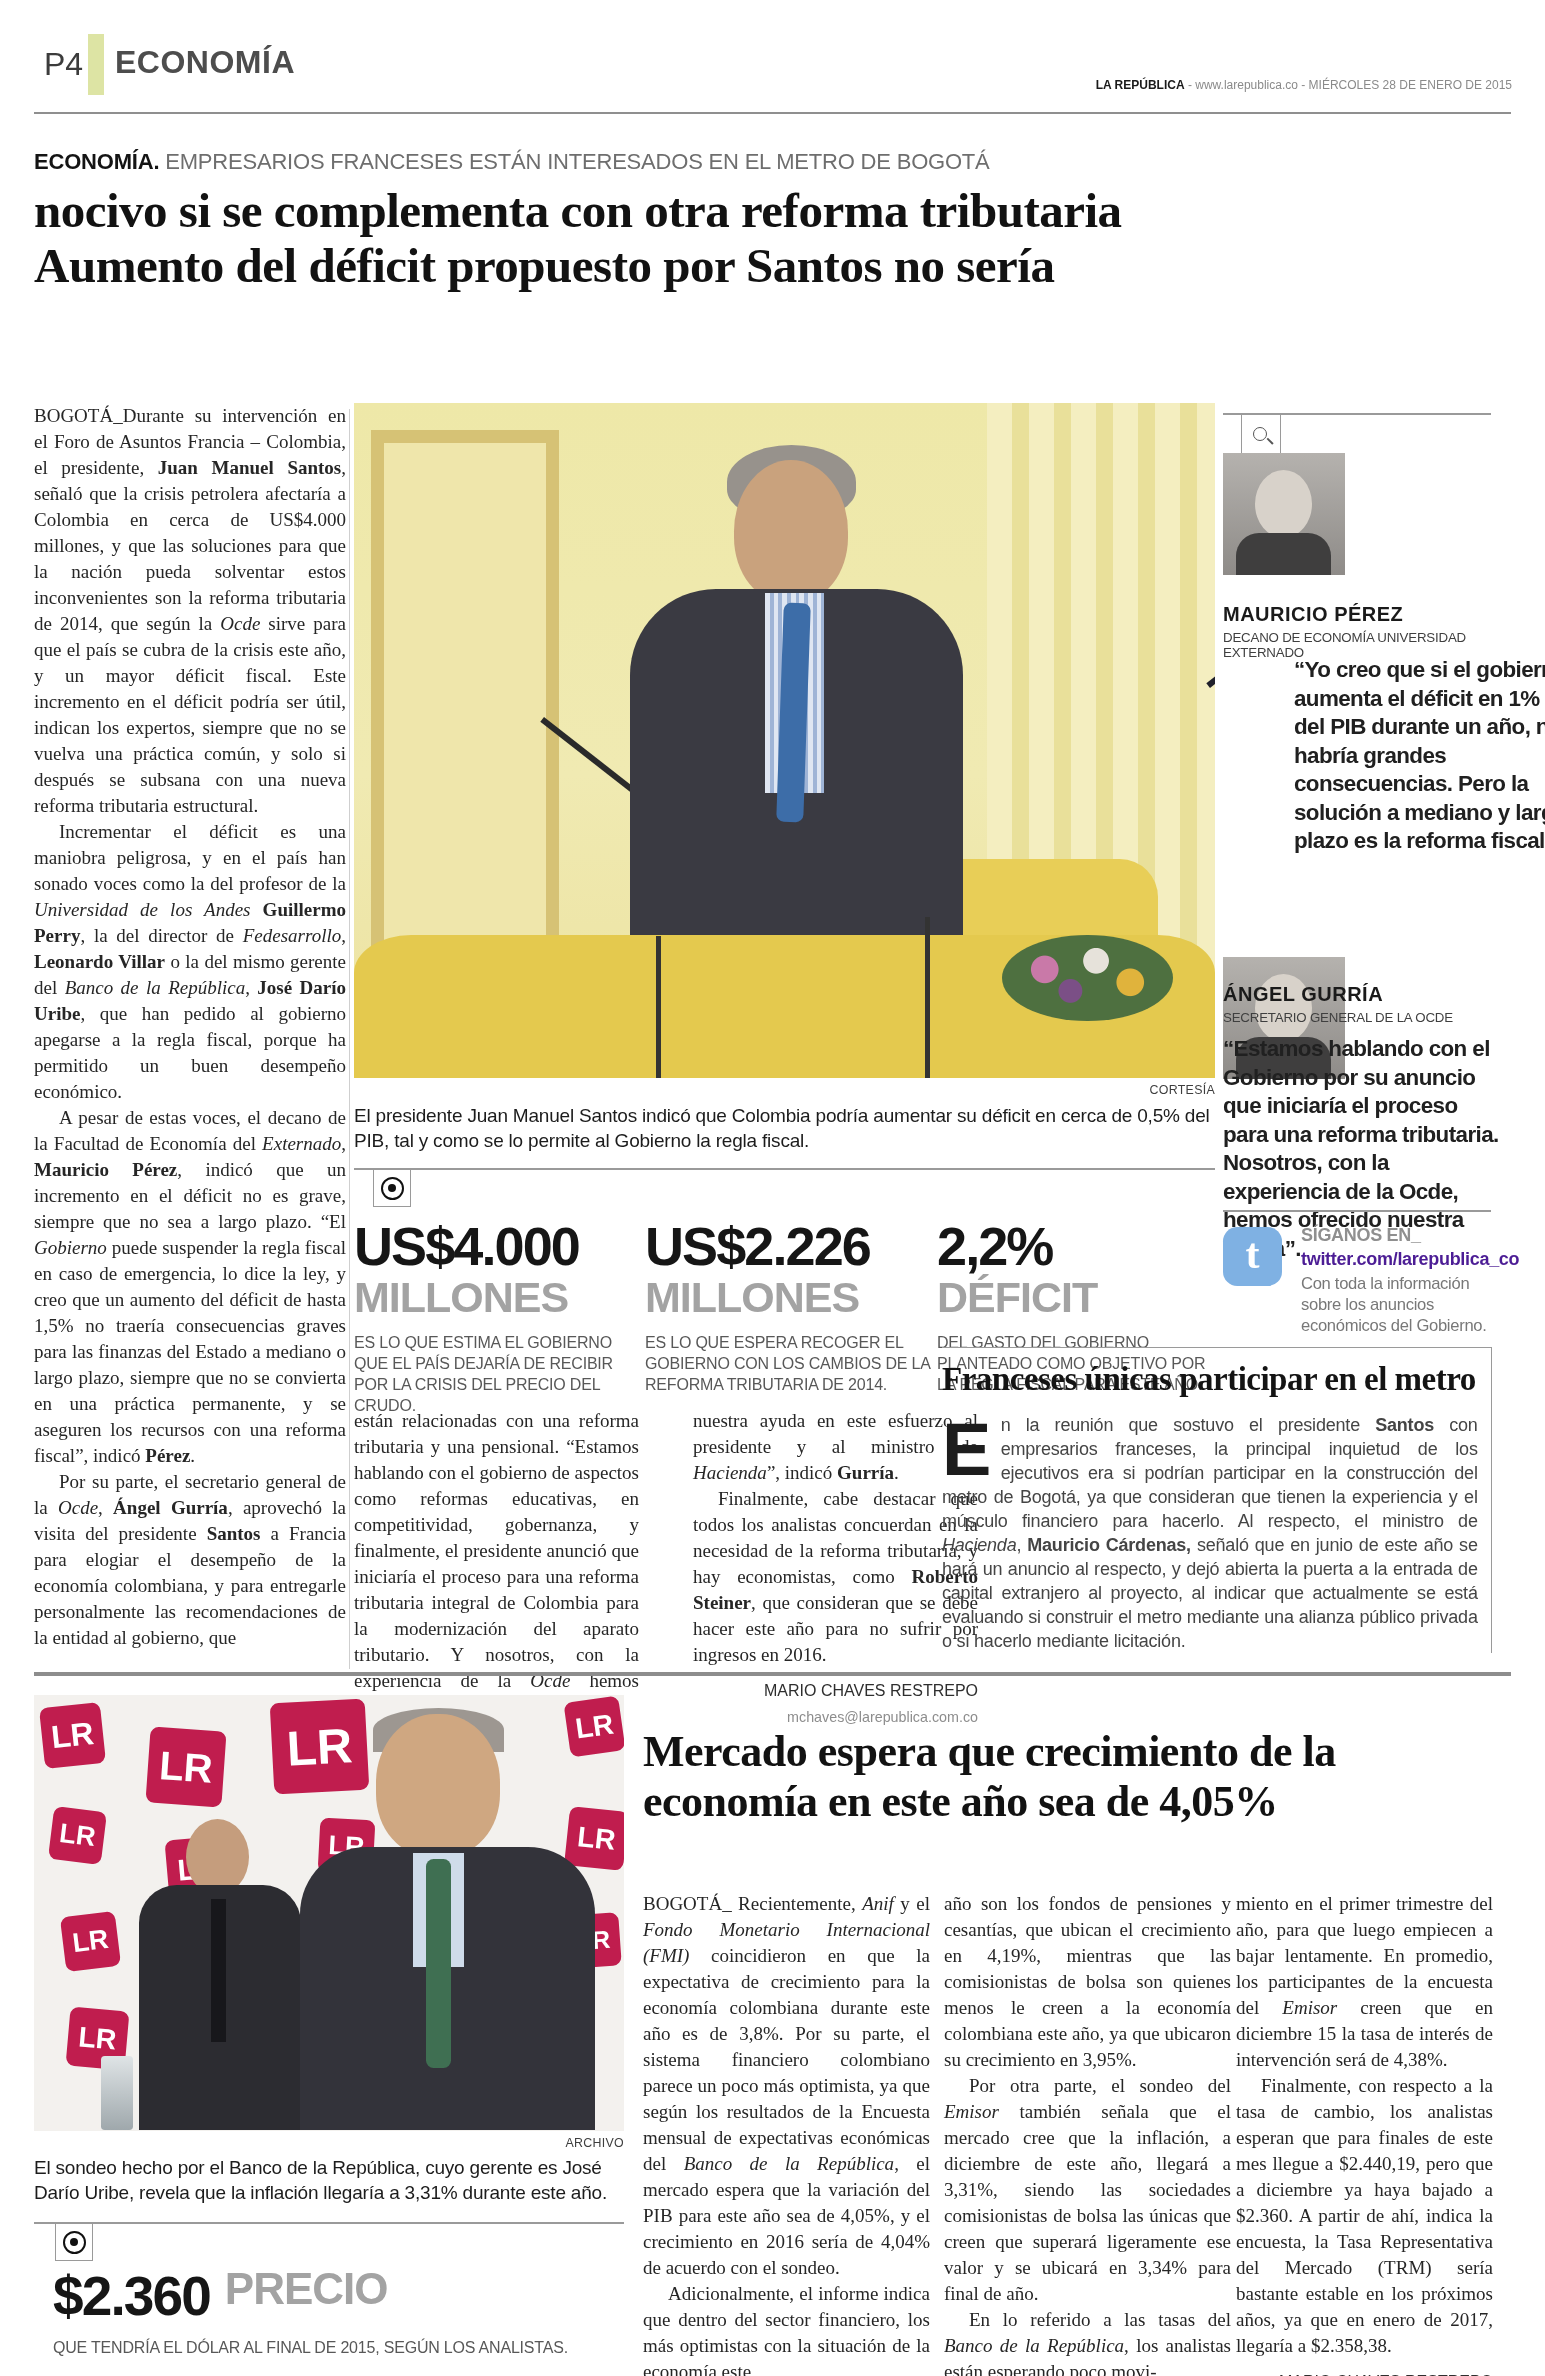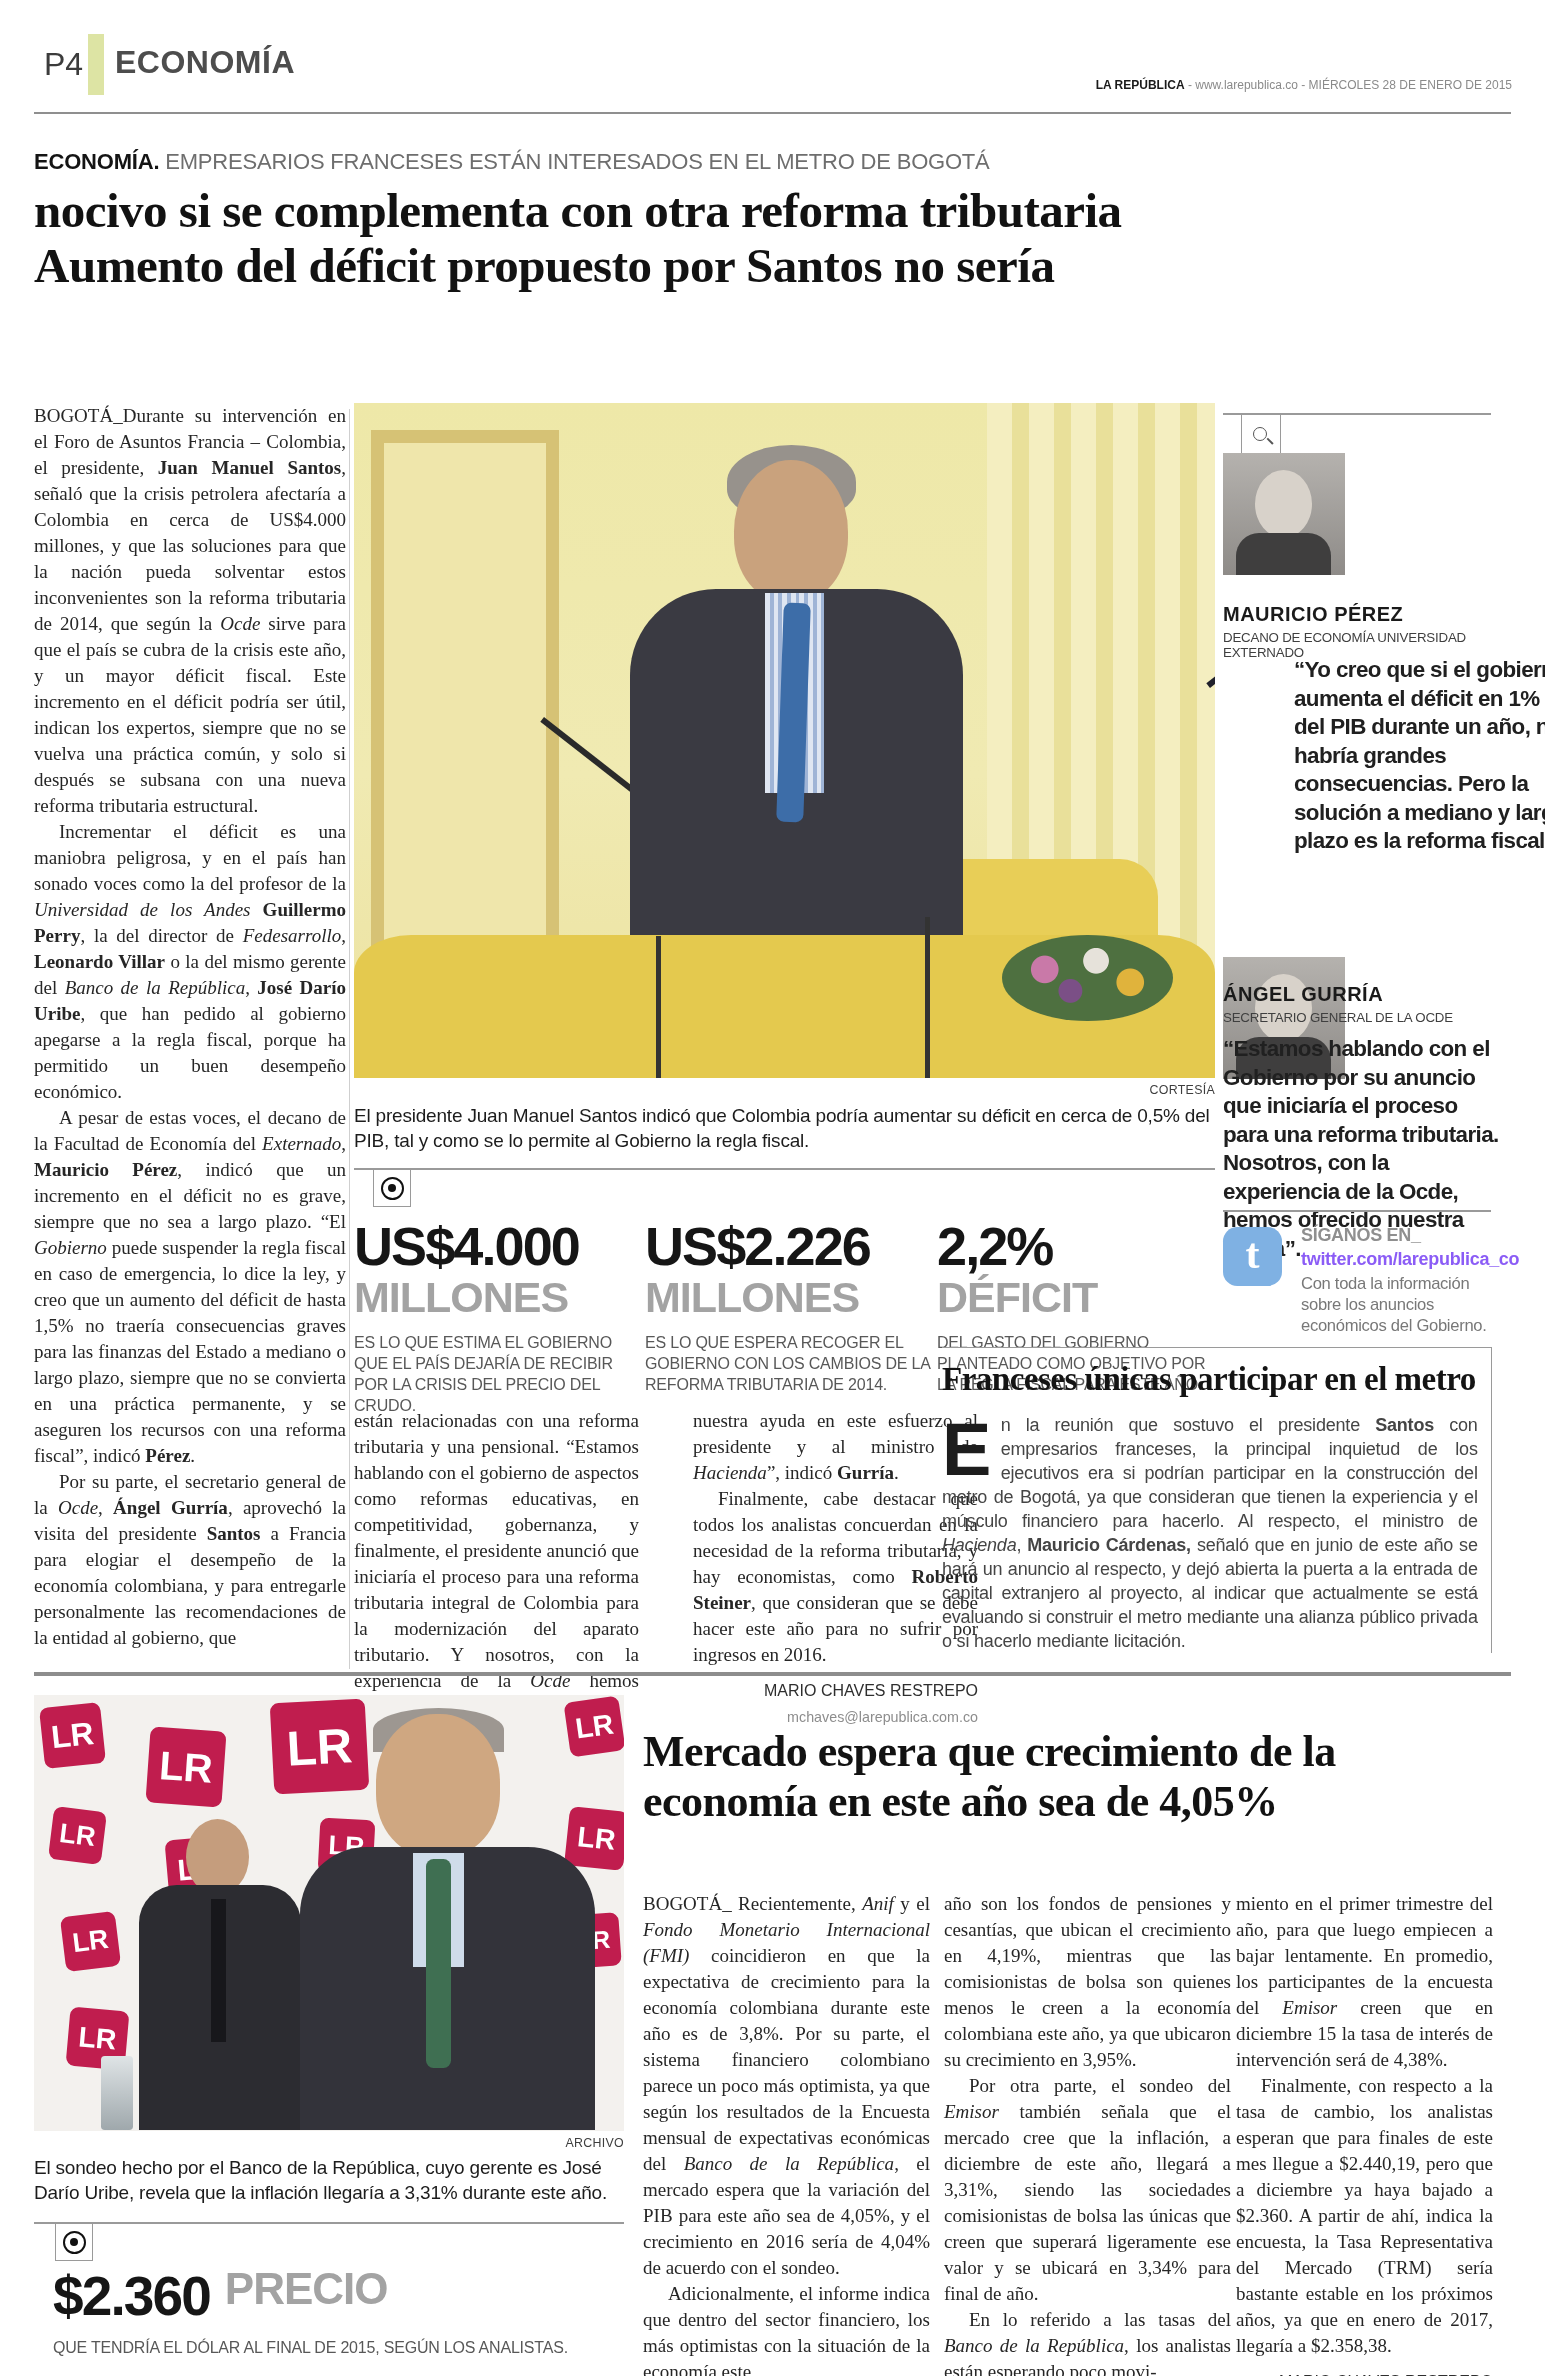--- a/index.html
+++ b/index.html
@@ -117,21 +117,21 @@
   .quote{width:278px;font-size:22.4px;line-height:28.5px;font-weight:bold;color:#202020;letter-spacing:-0.6px;}
   .quote1{left:1294px;top:656px;}
   .quote2{left:1223px;top:1035px;}
 
   .tw-icon{left:1223px;top:1227px;width:59px;height:59px;border-radius:14.3px;background:#7fb1e3;
            display:flex;align-items:center;justify-content:center;}
   .tw-glyph{color:#fff;font-size:42px;font-weight:bold;font-family:"Liberation Serif",serif;
             transform:translateY(-2.9px);}
   .tw-text{left:1301px;top:1225px;width:200px;}
   .tw-label{font-size:18px;font-weight:bold;color:#8f8f8f;letter-spacing:-0.3px;}
-  .tw-handle{font-size:18px;font-weight:bold;color:#8b5cf6;letter-spacing:-0.3px;margin-top:2.9px;}
+  .tw-handle{font-size:18px;font-weight:bold;color:#4c1d95;letter-spacing:-0.3px;margin-top:2.9px;}
   .tw-desc{font-size:16.6px;line-height:21px;color:#787878;margin-top:2.9px;letter-spacing:-0.3px;}
 
   
   .metro-box{left:942px;top:1347px;width:550px;border-top:1.9px solid #9a9a9a;border-right:1.9px solid #9a9a9a;
              padding:9.5px 13.3px 0 0;box-sizing:border-box;}
   .metro-headline{font-family:"Liberation Serif",serif;font-weight:bold;font-size:33px;color:#141414;
                   letter-spacing:-0.5px;margin:3.8px 0 15px 0;}
   .metro-body{font-size:18px;line-height:24px;color:#454545;text-align:justify;letter-spacing:-0.2px;}
   .dropcap{float:left;font-size:74px;line-height:61px;font-weight:bold;color:#1d1d1d;
            margin:5.7px 9.5px 0 0;}

